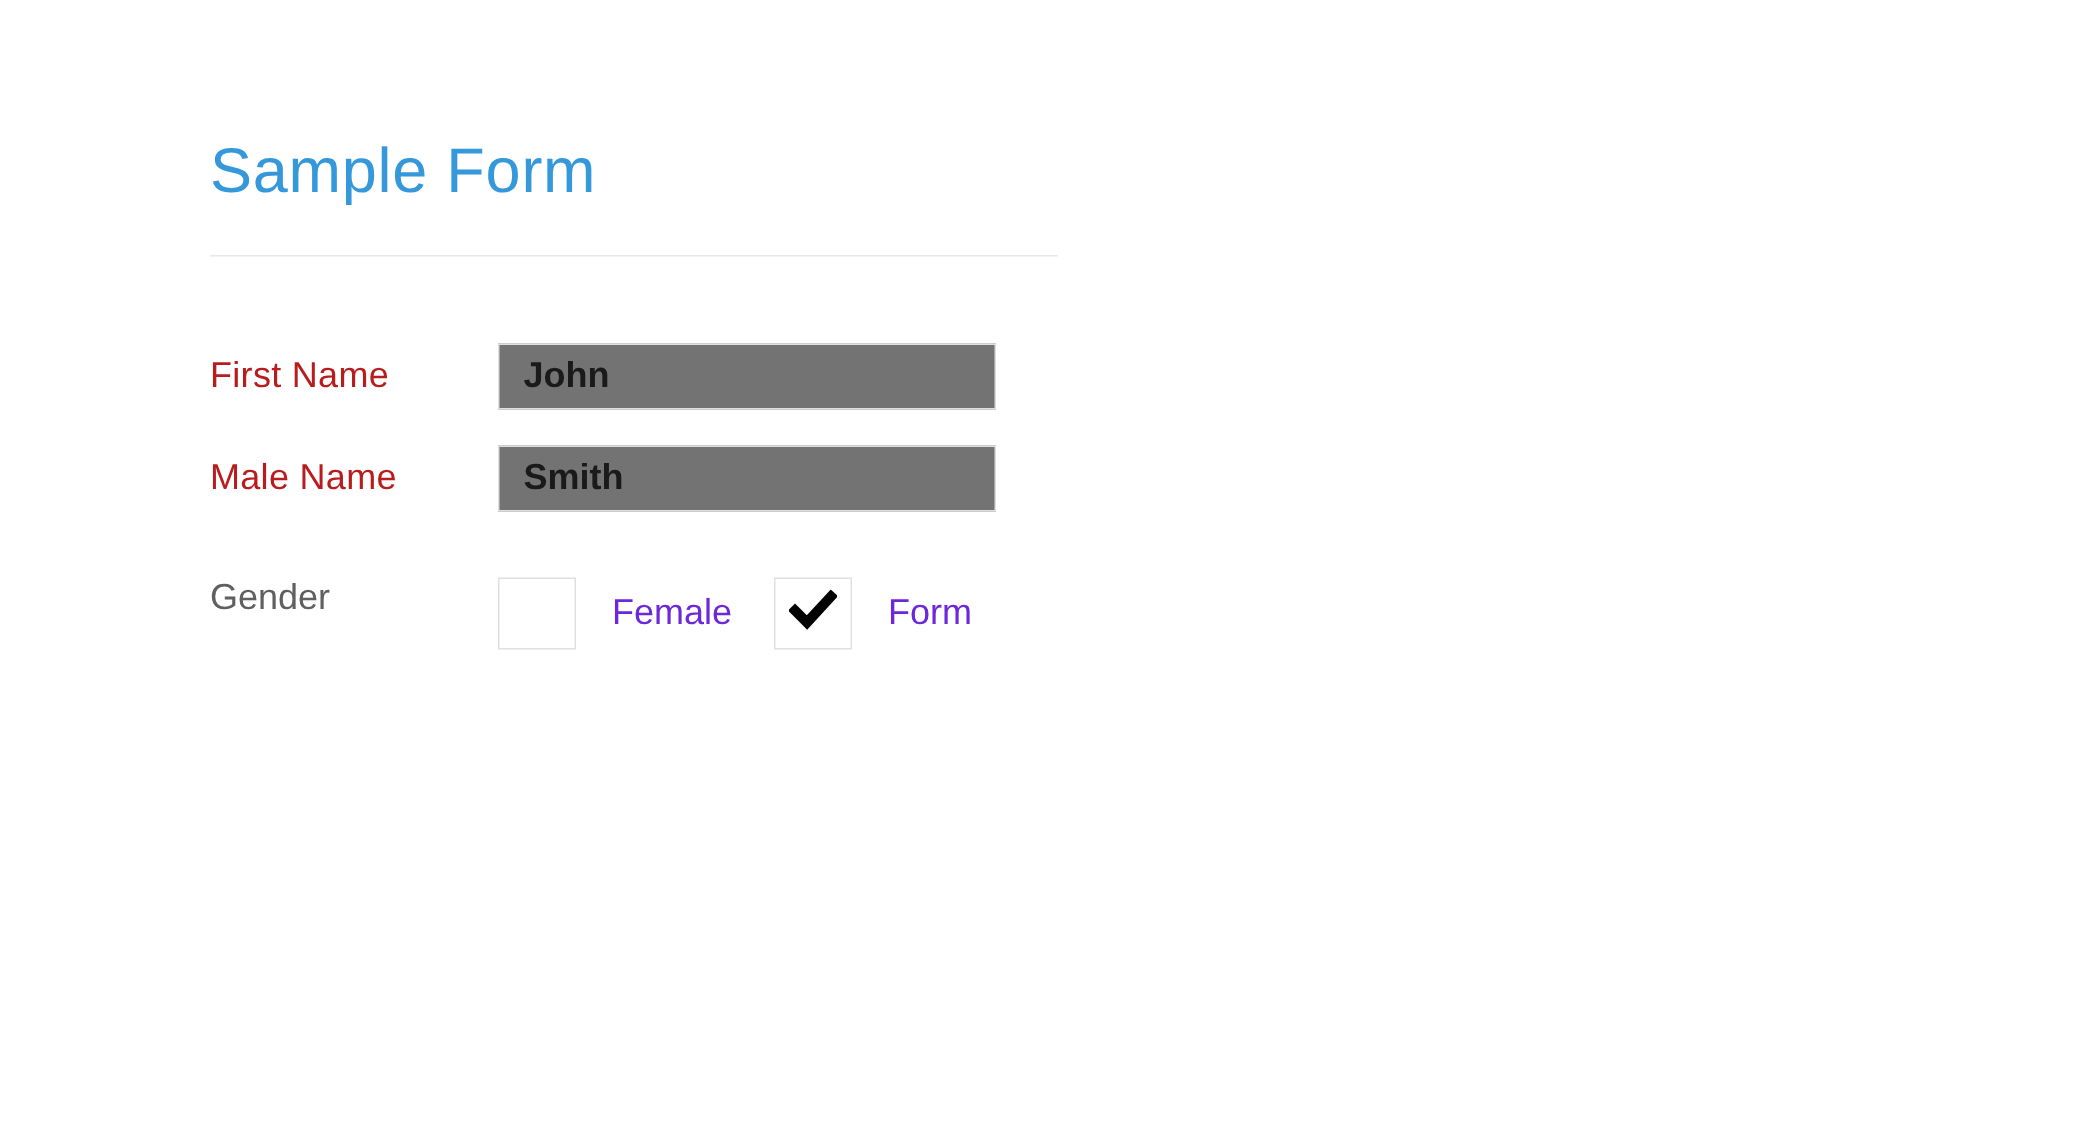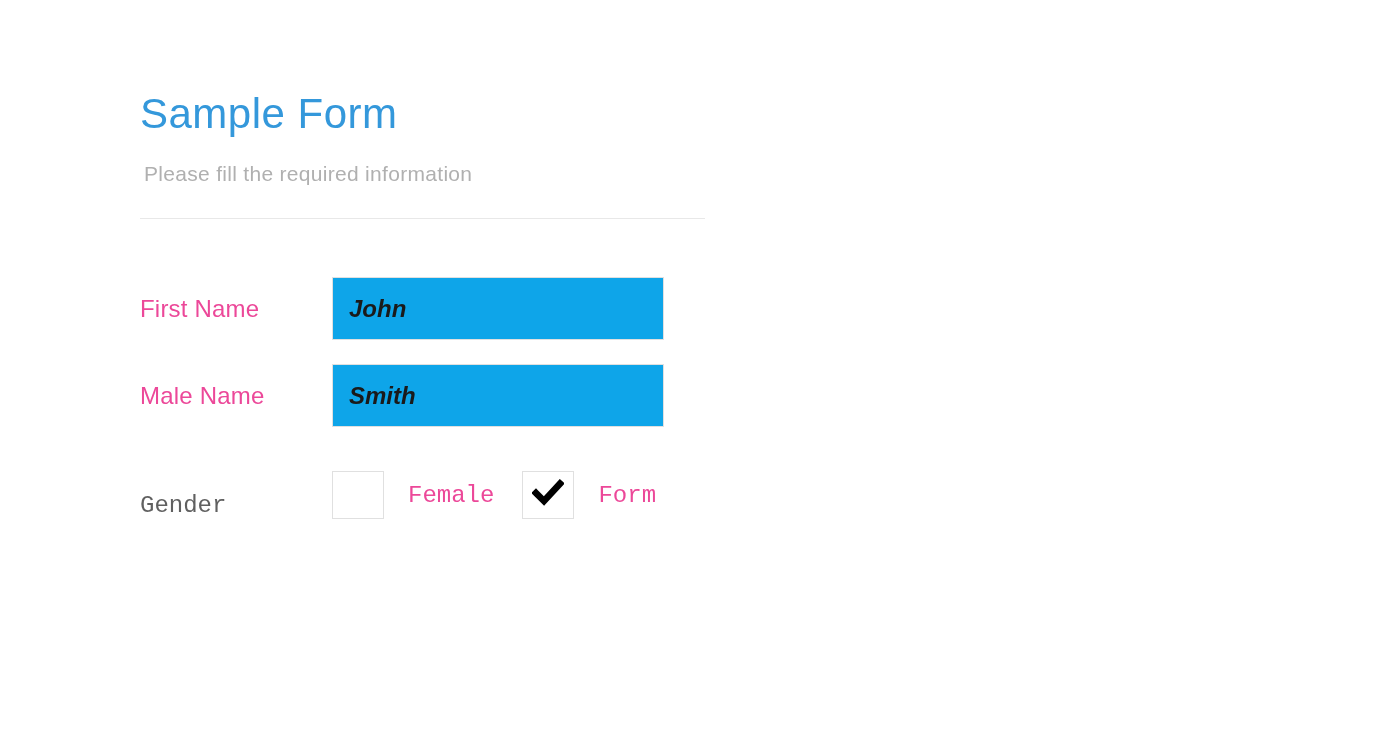--- a/index.html
+++ b/index.html
@@ -14,21 +14,21 @@
       height: 750px;
       padding: 90px 140px;
     }
     .form-container {
       width: 565px;
     }
     .form-title {
       font-size: 42px;
       font-weight: 400;
       color: #3498db;
-      margin-bottom: 24px;
+      margin-bottom: 8px;
       letter-spacing: 0.5px;
     }
     .form-subtitle {
       font-size: 21px;
       font-weight: 400;
       color: #b0b0b0;
       margin-left: 4px;
       letter-spacing: 0.3px;
     }
     .divider {
@@ -39,40 +39,38 @@
     }
     .form-row {
       display: flex;
       align-items: center;
       margin-bottom: 24px;
     }
     .form-label {
       width: 192px;
       font-size: 24px;
       font-weight: 400;
-      color: #ec4899;
+      color: #b91c1c;
       letter-spacing: 0.2px;
     }
     .form-input {
       width: 332px;
-      height: 63px;
+      height: 44px;
       border: 1px solid #e0e0e0;
       font-size: 24px;
       font-weight: 600;
       color: #1a1a1a;
       padding: 0 16px;
       outline: none;
-      background: #0ea5e9;
-      font-style: italic;
+      background: #737373;
     }
     .gender-row {
       display: flex;
-      align-items: flex-end;
+      align-items: flex-start;
       margin-top: 44px;
-      font-family: Liberation Mono, monospace;
     }
     .gender-label {
       width: 192px;
       font-size: 24px;
       font-weight: 400;
       color: #606060;
     }
     .checkbox-group {
       display: flex;
       align-items: center;
@@ -87,31 +85,30 @@
       cursor: pointer;
       background: #ffffff;
     }
     .checkbox svg {
       width: 32px;
       height: 28px;
     }
     .checkbox-label {
       font-size: 24px;
       font-weight: 400;
-      color: #ec4899;
+      color: #6d28d9;
       margin-left: 24px;
       margin-right: 28px;
     }
   </style>
 </head>
 <body>
 
 <div class="form-container">
   <h1 class="form-title">Sample Form</h1>
-  <p class="form-subtitle">Please fill the required information</p>
   <hr class="divider">
 
   <div class="form-row">
     <label class="form-label">First Name</label>
     <input type="text" class="form-input" value="John" style="">
   </div>
 
   <div class="form-row">
     <label class="form-label">Male Name</label>
     <input type="text" class="form-input" value="Smith" style="">

